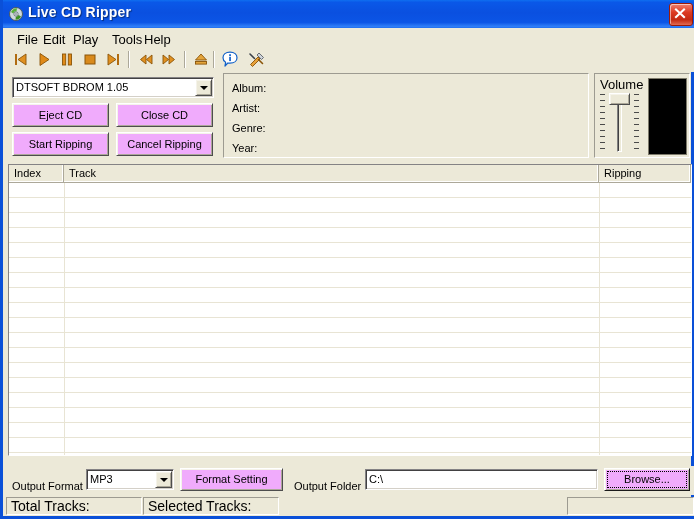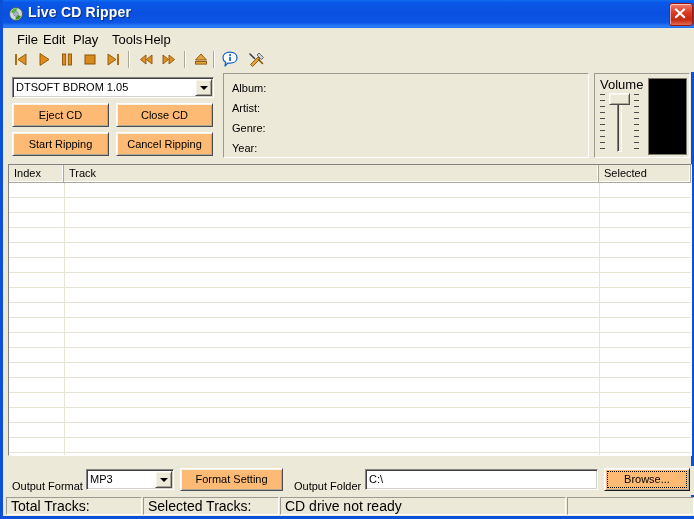--- a/index.html
+++ b/index.html
@@ -99,21 +99,21 @@
     box-sizing: border-box;
     padding-left: 40px;
   }
   .groupsunken {
     border: 1px solid;
     border-color: #9d9b91 #ffffff #ffffff #9d9b91;
     background: #ece9d8;
     box-sizing: border-box;
   }
   .raised-btn {
-    background: #fdba74;
+    background: #f0abfc;
     border: 1px solid;
     border-color: #ffffff #4d4d4d #4d4d4d #ffffff;
     box-shadow: inset 1px 1px 0 #f5f3ea, inset -1px -1px 0 #aca899;
     box-sizing: border-box;
     text-align: center;
     cursor: pointer;
     font-size: 11px;
     color: #000;
     line-height: 22px;
     white-space: nowrap;
@@ -506,21 +506,21 @@
       <div id="slider-thumb"></div>
     </div>
 
     <div id="volume-display"></div>
   </div>
 
   <div id="tracklist">
     <div id="list-header">
       <div class="col-head" style="left:0px;   width:55px;">Index</div>
       <div class="col-head" style="left:55px;  width:535px;">Track</div>
-      <div class="col-head" style="left:590px; width:92px;">Selected</div>
+      <div class="col-head" style="left:590px; width:92px;">Ripping</div>
     </div>
     <div id="list-body">
       <div class="grid-col" style="left:55px;"></div>
       <div class="grid-col" style="left:590px;"></div>
       <div class="grid-row" style="top:14px;"></div>
       <div class="grid-row" style="top:29px;"></div>
       <div class="grid-row" style="top:44px;"></div>
       <div class="grid-row" style="top:59px;"></div>
       <div class="grid-row" style="top:74px;"></div>
       <div class="grid-row" style="top:89px;"></div>
@@ -556,17 +556,16 @@
   </div>
 
   <div id="btn-browse" class="raised-btn">
     <span>Browse...</span>
     <span class="focus-rect"></span>
   </div>
 
   <div id="statusbar">
     <div class="status-panel" style="left:0px;   width:136px;">Total Tracks:</div>
     <div class="status-panel" style="left:137px; width:136px;">Selected Tracks:</div>
-    <div class="status-panel" style="left:274px; width:286px;">CD drive not ready</div>
     <div class="status-panel" style="left:561px; width:127px;"></div>
   </div>
 
 </div>
 
 </body></html>

